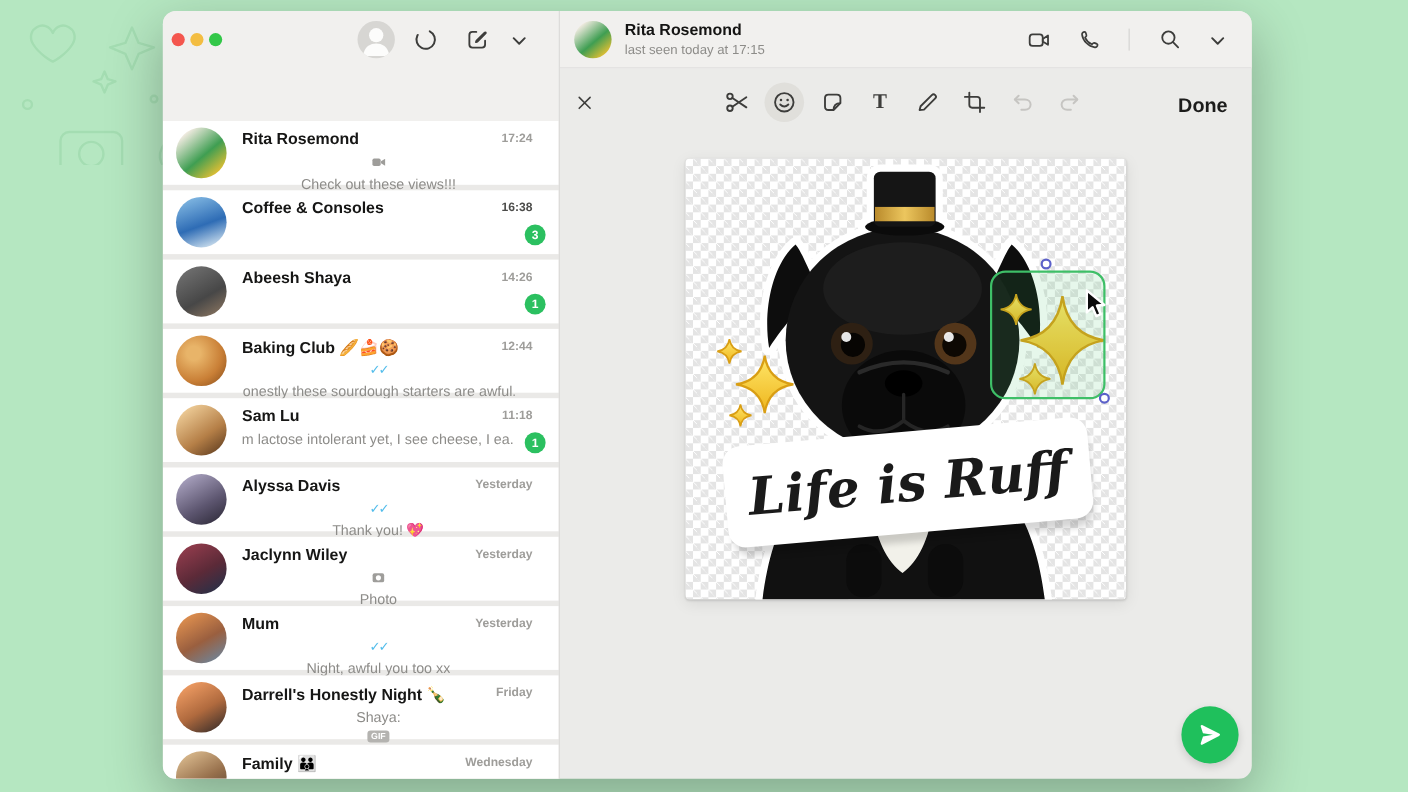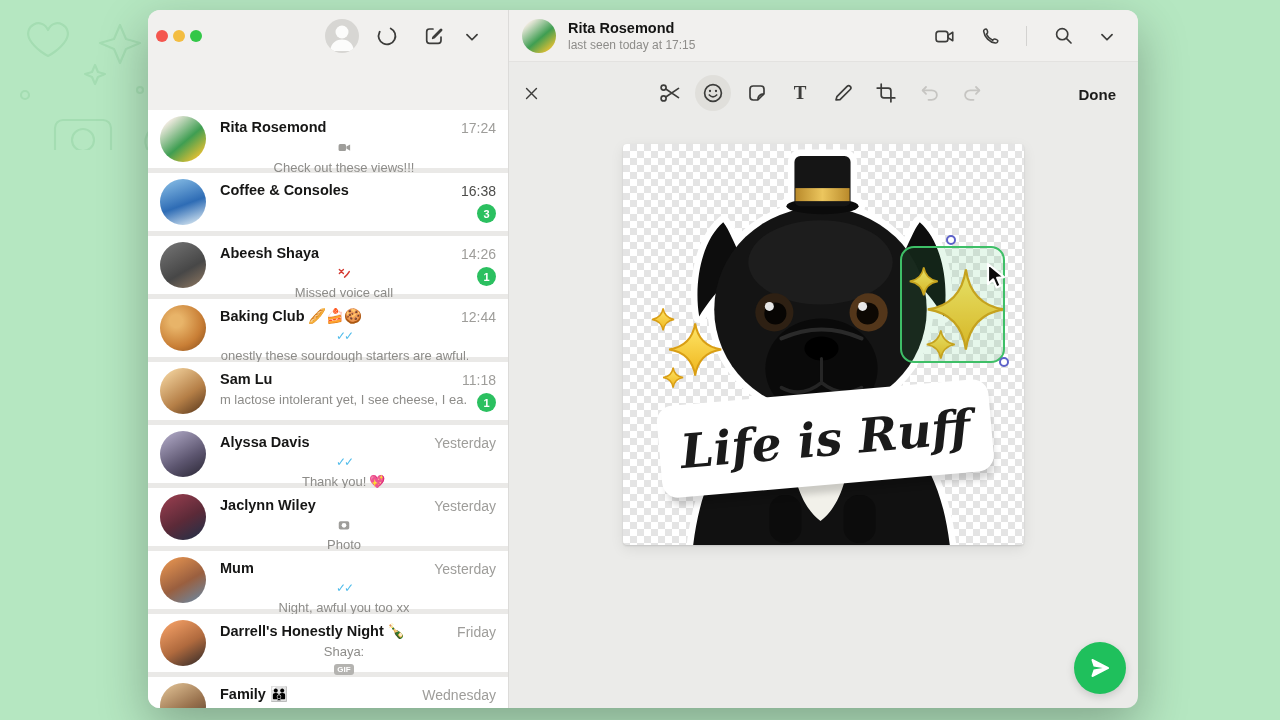--- a/index.html
+++ b/index.html
@@ -36,21 +36,21 @@
   .hd-name { position:absolute; left:420px; top:10px; font-size:14.5px; font-weight:700; color:#141413; }
   .hd-status { position:absolute; left:420px; top:28px; font-size:12px; color:#8d8c89; }
   .hdiv { position:absolute; width:1px; height:20px; top:16px; background:#d3d2d0; }
 
   
   .list { position:absolute; left:0; top:100px; width:360px; bottom:0; background:#eae9e7; overflow:hidden; }
   .row { position:relative; height:58px; margin-bottom:5px; background:#ffffff; }
   .av { position:absolute; left:12px; top:6px; width:46px; height:46px; border-radius:50%; }
   .nm { position:absolute; left:72px; top:9px; font-size:14.5px; font-weight:700; color:#161615;
         max-width:210px; overflow:hidden; white-space:nowrap; }
-  .tm { position:absolute; right:12px; top:10px; font-size:14px; color:#9e9d9a; }
+  .tm { position:absolute; right:24px; top:10px; font-size:11px; color:#9e9d9a;font-weight:bold; }
   .tm.dark { color:#4c4c4a; }
   .l2 { position:absolute; left:72px; top:30px; right:40px; display:flex; align-items:center; gap:5px;
         font-size:13px; color:#8d8c89; white-space:nowrap; overflow:hidden;flex-direction:column; }
   .pv { overflow:hidden; text-overflow:ellipsis; }
   .pfx { flex:none; }
   .checks { color:#53bdeb; letter-spacing:-2px; font-size:12px; flex:none; }
   .badge { position:absolute; right:12px; top:31px; min-width:19px; height:19px; border-radius:10px;
            background:#2bc060; color:#fff; font-size:11px; font-weight:700;
            display:flex; align-items:center; justify-content:center; padding:0 5px; }
   .gifb { flex:none; background:#b4b3b0; color:#fff; font-size:8px; font-weight:700; border-radius:3px;
@@ -66,21 +66,21 @@
   .av5 { background:linear-gradient(150deg,#a9a2bf 10%,#5d5670 60%,#2f2b3a 95%); }
   .av6 { background:linear-gradient(150deg,#8c3a4a 15%,#5c2a38 55%,#243048 95%); }
   .av7 { background:linear-gradient(150deg,#e0904f 10%,#9a5f3f 55%,#6b87a0 95%); }
   .av8 { background:linear-gradient(150deg,#ef9c63 10%,#b06a3e 55%,#3a2e2a 95%); }
   .av9 { background:linear-gradient(150deg,#d8b88c 10%,#97704c 55%,#544030 95%); }
 
   
   .tool { position:absolute; top:69px; width:28px; height:28px; display:flex; align-items:center; justify-content:center; }
   .tool.active { background:#e0dfdb; border-radius:50%; width:36px; height:36px; top:65px; }
   .ttxt { font-size:19px; font-weight:700; color:#3d3d3b; font-family:"Liberation Serif",serif; }
-  .done { position:absolute; top:76px; right:22px; font-size:15px; font-weight:600; color:#1c1c1b; cursor:pointer; }
+  .done { position:absolute; top:76px; right:22px; font-size:18px; font-weight:600; color:#1c1c1b; cursor:pointer; }
 
   .canvas { position:absolute; left:475px; top:134px; width:401px; height:401px; border-radius:4px;
             background-color:#ffffff;
             background-image:
               linear-gradient(45deg,#e4e4e4 25%,transparent 25%,transparent 75%,#e4e4e4 75%),
               linear-gradient(45deg,#e4e4e4 25%,transparent 25%,transparent 75%,#e4e4e4 75%);
             background-size:14px 14px; background-position:0 0,7px 7px;
             box-shadow:0 1px 2px rgba(0,0,0,.12), 0 4px 14px rgba(0,0,0,.08); }
   .canvas svg.sticker { position:absolute; inset:0; width:100%; height:100%; }
 
@@ -206,29 +206,20 @@
       <div class="av av1"></div>
       <div class="nm">Coffee &amp; Consoles</div>
       <div class="tm dark">16:38</div>
       <div class="badge">3</div>
     </div>
 
     <div class="row">
       <div class="av av2"></div>
       <div class="nm">Abeesh Shaya</div>
       <div class="tm">14:26</div>
-      <div class="l2">
-          <span class="mi">
-            <svg width="14" height="14" viewBox="0 0 24 24" fill="none" stroke="#d43b33" stroke-width="2.4" stroke-linecap="round">
-              <path d="M4 6 L11 13 M11 6 L4 13"></path>
-              <path d="M13 19 C16 16.5 19 13 21 9.5" stroke-width="2.6"></path>
-            </svg>
-          </span>
-          <span class="pv">Missed voice call</span>
-        </div>
       <div class="badge">1</div>
     </div>
 
     <div class="row">
       <div class="av av3"></div>
       <div class="nm">Baking Club 🥖🍰🍪</div>
       <div class="tm">12:44</div>
       <div class="l2">
           <span class="checks">✓✓</span>
           <span class="pv">Honestly these sourdough starters are awful...</span>

